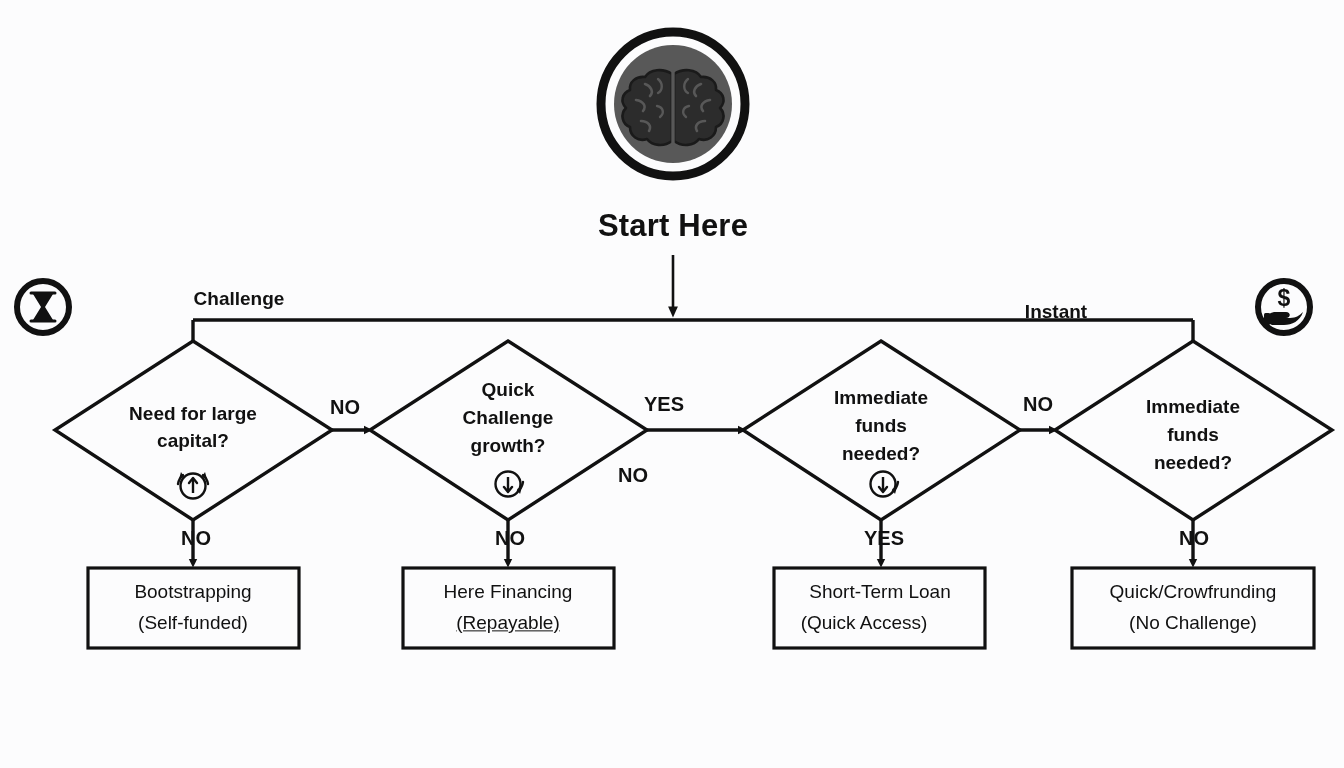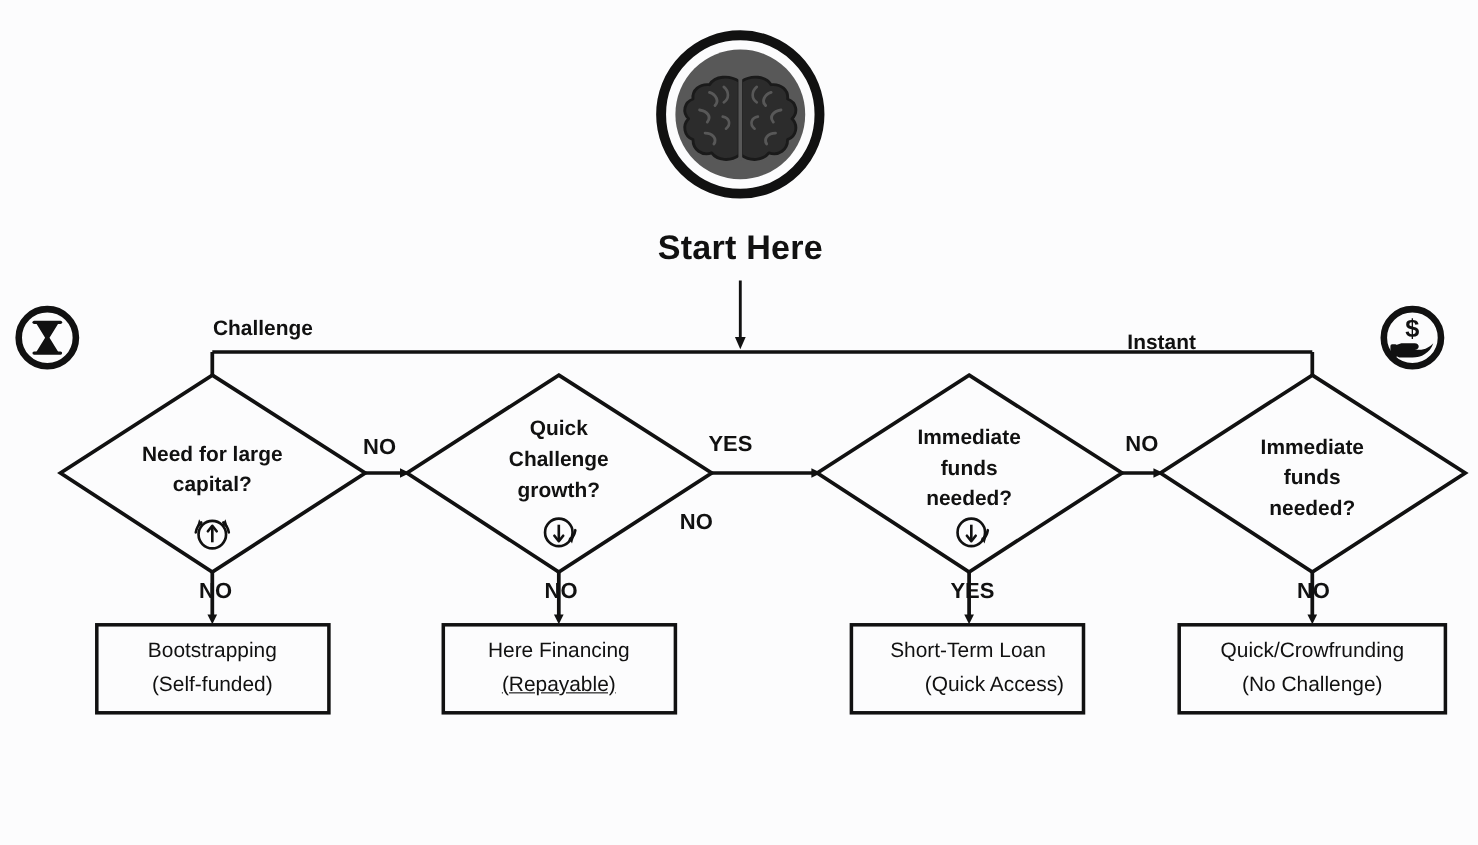--- a/index.html
+++ b/index.html
@@ -207,18 +207,18 @@
 
   <div class="lbl edge-label ctr" style="left:1194px; top:538px;">NO</div>
 
   <div class="lbl box-text ctr" style="left:193px; top:592px;">Bootstrapping</div>
   <div class="lbl box-text ctr" style="left:193px; top:623px;">(Self-funded)</div>
 
   <div class="lbl box-text ctr" style="left:508px; top:592px;">Here Financing</div>
   <div class="lbl box-text ctr" style="left:508px; top:623px;text-decoration:underline;">(Repayable)</div>
 
   <div class="lbl box-text ctr" style="left:880px; top:592px;">Short-Term Loan</div>
-  <div class="lbl box-text ctr" style="left:904px; top:623px;">(Quick Access)</div>
+  <div class="lbl box-text ctr" style="left:864px; top:623px;">(Quick Access)</div>
 
   <div class="lbl box-text ctr" style="left:1193px; top:592px;">Quick/Crowfrunding</div>
   <div class="lbl box-text ctr" style="left:1193px; top:623px;">(No Challenge)</div>
 
 </div>
 
 </body></html>

